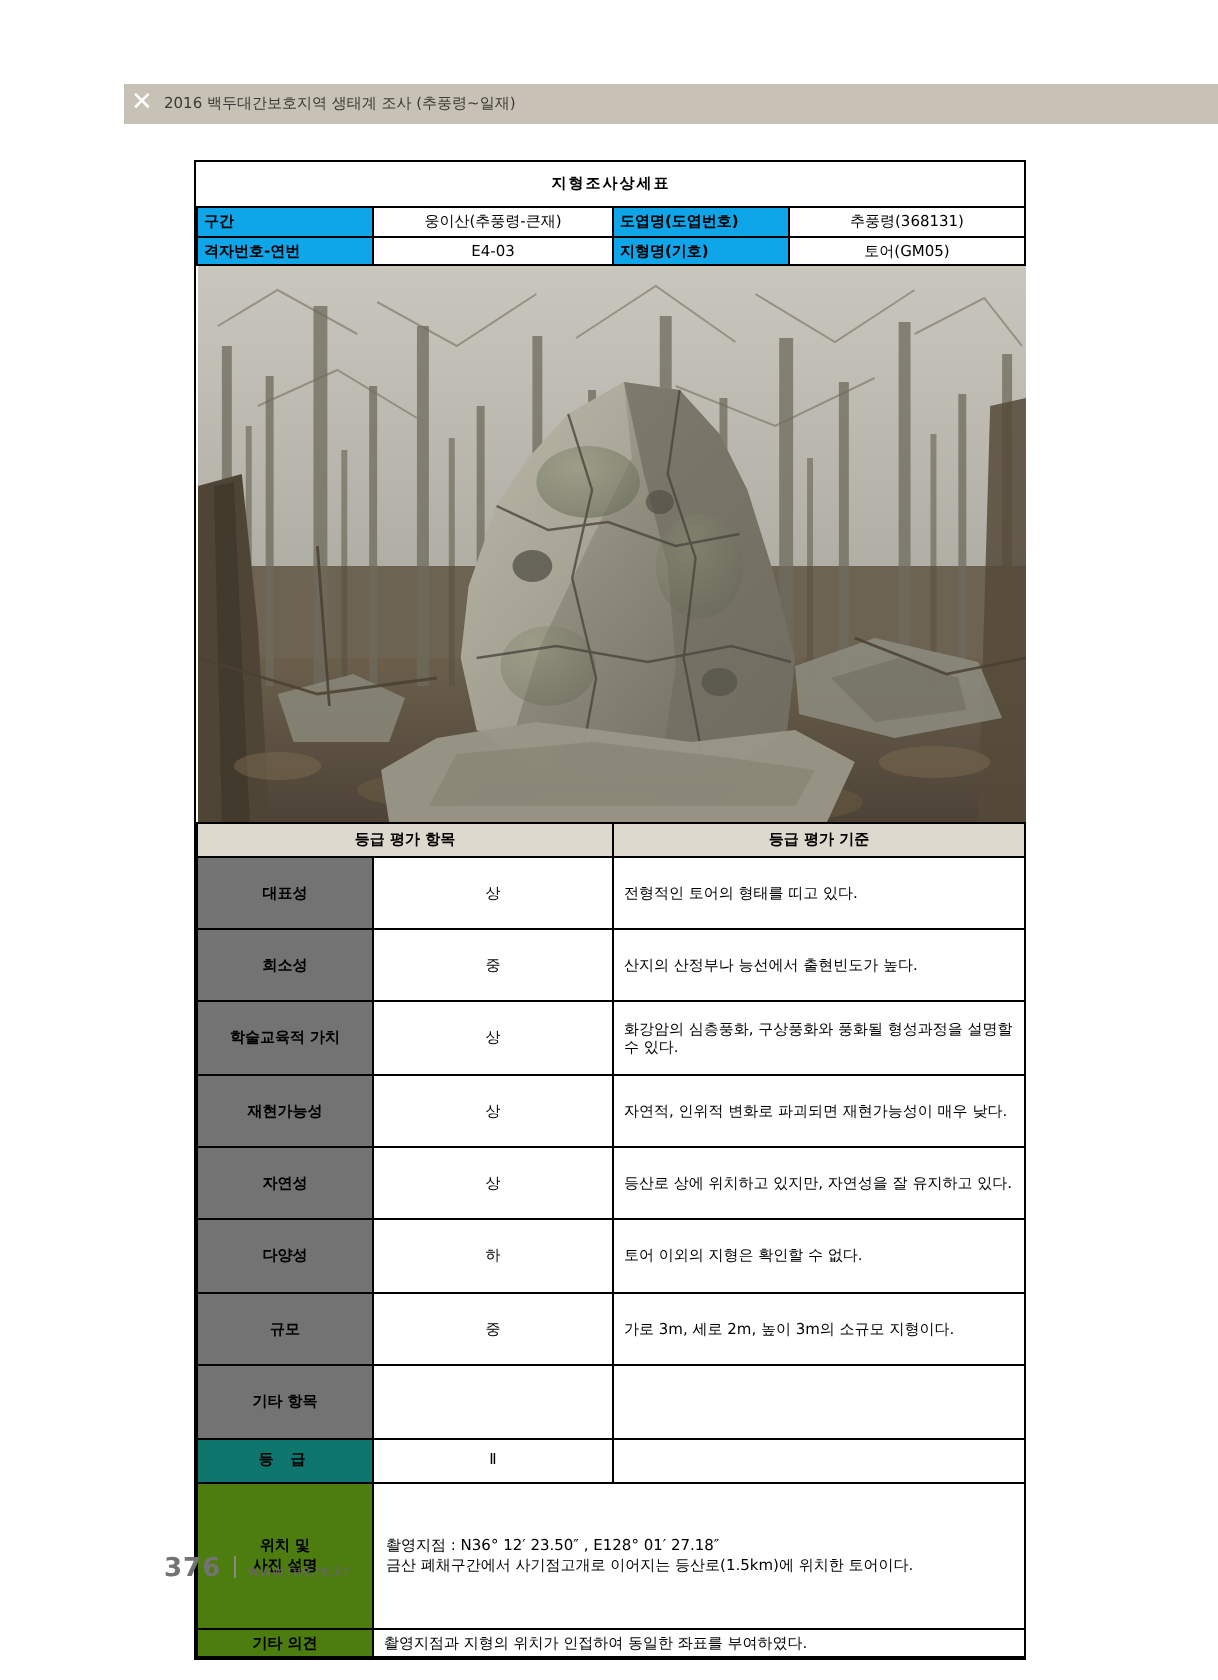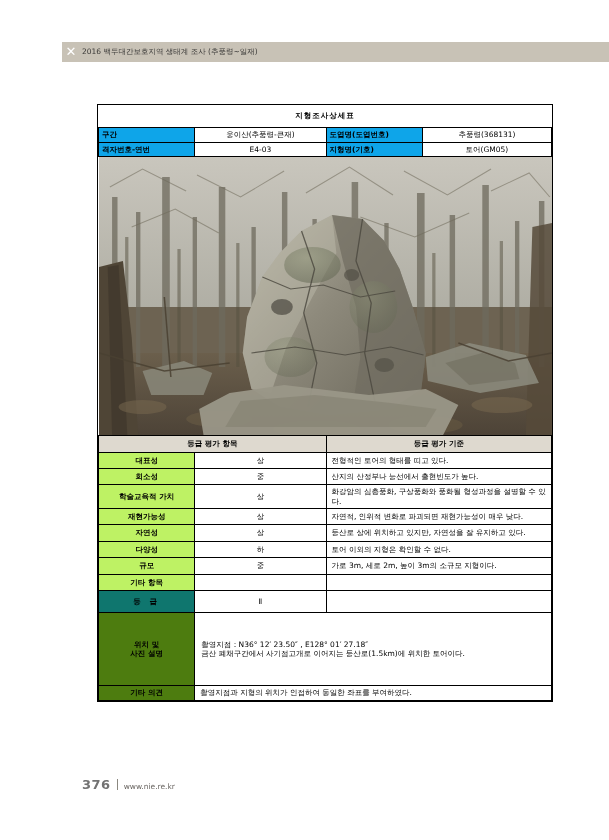--- a/index.html
+++ b/index.html
@@ -53,22 +53,22 @@
     line-height: 12px;
     color: #3b3a38;
     letter-spacing: 0px;
     white-space: nowrap;
   }
 
   
   .sheet {
     position: absolute;
     left: 97px;
-    top: 104px;
-    width: 456px;
+    top: 80px;
+    width: 416px;
     border: 1.3px solid #000;
     box-sizing: border-box;
     background: #fff;
   }
   table.tbl {
     border-collapse: collapse;
     width: 100%;
     table-layout: fixed;
   }
   table.tbl td {
@@ -115,25 +115,25 @@
 
   
   .eval-head {
     background: #ded9cf;
     text-align: center;
     font-weight: bold;
     font-size: 8px;
     padding: 3px 0 !important;
   }
   .eval-item {
-    background: #bef264;
-    text-align: center;
-    font-weight: bold;
-    font-size: 7.5px;
-    padding: 3px 0 !important;
+    background: #737373;
+    text-align: center;
+    font-weight: bold;
+    font-size: 7.5px;
+    padding: 13px 0 !important;
   }
   .eval-grade {
     text-align: center;
     font-size: 7.5px;
   }
   .eval-desc {
     text-align: left;
     font-size: 7.5px;
     padding-left: 5px !important;
   }

